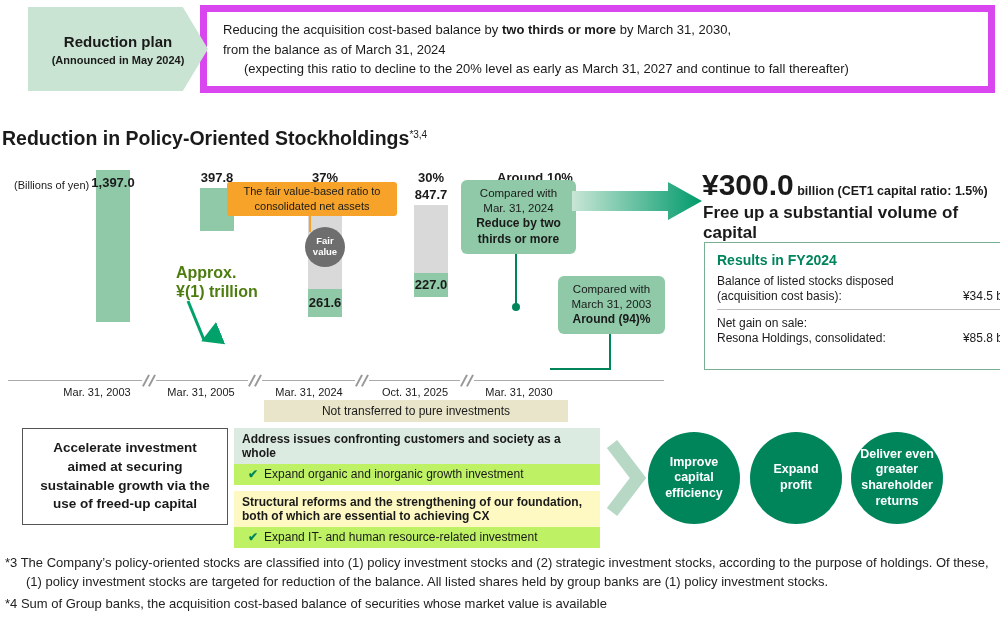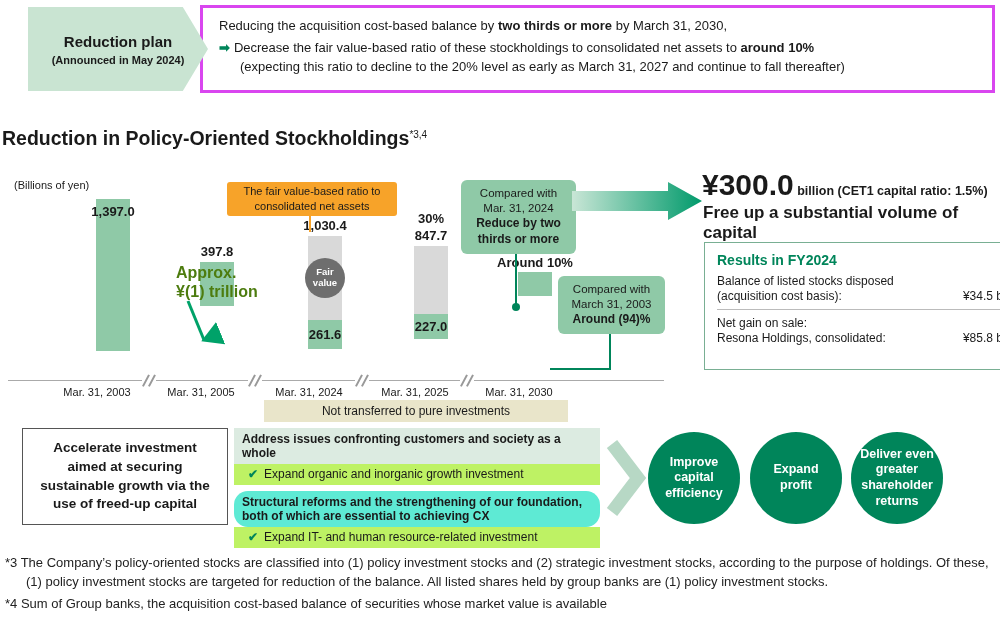--- a/index.html
+++ b/index.html
@@ -6,37 +6,37 @@
   html,body { background:#fff; }
   body { font-family:"Liberation Sans", sans-serif; color:#1a1a1a; }
   .slide { position:relative; width:1000px; height:636px; background:#fff; overflow:hidden; }
 
   
   .plan-flag { position:absolute; left:28px; top:7px; width:180px; height:84px; background:#c9e4d2;
     clip-path:polygon(0 0, 86% 0, 100% 50%, 86% 100%, 0 100%);
     display:flex; flex-direction:column; justify-content:center; align-items:center; z-index:2; }
   .plan-flag .t1 { font-size:15px; font-weight:bold; }
   .plan-flag .t2 { font-size:11px; font-weight:bold; margin-top:4px; }
-  .banner-box { position:absolute; left:200px; top:5px; width:795px; height:88px; border:3px solid #d946ef;
+  .banner-box { position:absolute; left:200px; top:5px; width:795px; height:88px; border:7px solid #d946ef;
     padding:8px 12px 6px 16px; font-size:13px; line-height:1.5; z-index:1; }
   .banner-box b { font-weight:bold; }
   .b-arrow { margin-top:2px; }
   .garrow { color:#00855a; font-weight:bold; margin-right:4px; }
   .b-indent { padding-left:21px; }
 
   
   .sec-title { position:absolute; left:2px; top:127px; font-size:19.5px; font-weight:bold; }
   .sec-title sup { font-size:10px; font-weight:normal; vertical-align:super; }
   .unit-label { position:absolute; left:14px; top:179px; font-size:11px; }
 
   
   #chart { position:absolute; left:0; top:170px; width:672px; height:260px; }
   .axis { position:absolute; left:8px; width:656px; top:210px; height:1px; background:#aaa; }
   .bar-slot { position:absolute; top:0; height:210px; display:flex; flex-direction:column;
-    justify-content:center; align-items:center;padding-left:32px; }
+    justify-content:flex-start; align-items:center;padding-left:32px; }
   .bar-green { width:100%; background:#8fc9a7; }
   .bar-gray  { width:100%; background:#d9d9d9; position:relative; }
   .bar-target { height:24px; }
   .inner-top { display:flex; justify-content:center; align-items:flex-start; }
   .inner-mid { display:flex; justify-content:center; align-items:center; }
   .inner-label { font-size:13px; font-weight:bold; white-space:nowrap; }
   .inner-top .inner-label { margin-top:5px; }
   .val-label { font-size:13px; font-weight:bold; margin-bottom:3px; white-space:nowrap; }
   .pct-label { font-size:13px; font-weight:bold; margin-bottom:2px; white-space:nowrap; }
   .fair-badge { position:absolute; left:50%; top:50%; transform:translate(-50%,-50%); width:40px; height:40px;
@@ -82,21 +82,21 @@
   .rb-val { white-space:nowrap; }
   .rb-div { border-top:1px solid #bbb; margin:6px 0; }
 
   
   .invest-box { position:absolute; left:22px; top:428px; width:206px; height:97px; border:1px solid #555;
     display:flex; align-items:center; justify-content:center; text-align:center; font-size:13.5px;
     font-weight:bold; line-height:1.4; padding:6px 10px; }
   .actions { position:absolute; left:234px; top:428px; width:366px; }
   .action-header { font-weight:bold; font-size:12px; padding:4px 8px; }
   .h1 { background:#dcebe1; }
-  .h2 { background:#5eead4;border-radius:14px; }
+  .h2 { background:#fef9c3; }
   .action-item { font-size:12px; padding:3px 8px 4px 14px; background:#bef264; }
   .action-block + .action-block { margin-top:6px; }
   .chk { color:#00855a; font-weight:bold; margin-right:6px; }
   .chevron { position:absolute; left:602px; top:436px; }
   .outcome { position:absolute; top:432px; width:92px; height:92px; border-radius:50%; background:#00855a;
     color:#fff; font-weight:bold; font-size:12.5px; line-height:1.25; display:flex; align-items:center;
     justify-content:center; text-align:center; padding:6px; }
   .o1 { left:648px; } .o2 { left:750px; } .o3 { left:851px; }
 
   
@@ -107,21 +107,21 @@
 <body>
 
 <div class="slide">
 
   <div class="plan-flag">
     <div class="t1">Reduction plan</div>
     <div class="t2">(Announced in May 2024)</div>
   </div>
   <div class="banner-box">
     <div class="b-line"><span>Reducing the acquisition cost-based balance by </span><b>two thirds or more</b><span> by March 31, 2030,</span></div>
-    <div class="b-line b-arrow"><span class="garrow">➡</span><span>Decrease the fair value-based ratio of these stockholdings to consolidated net assets to </span><b>around 10%</b></div>
+    <div class="b-line">from the balance as of March 31, 2024</div>
     <div class="b-line b-indent">(expecting this ratio to decline to the 20% level as early as March 31, 2027 and continue to fall thereafter)</div>
   </div>
 
   <div class="sec-title"><span>Reduction in Policy-Oriented Stockholdings</span><sup>*3,4</sup></div>
   <div class="unit-label">(Billions of yen)</div>
 
   <div id="chart">
     <div class="axis"></div>
 
     <div class="bar-slot" style="left:64px;width:66px;">
@@ -159,21 +159,21 @@
     </div>
 
     <div class="bar-slot" style="left:486px;width:66px;">
       <span class="pct-label">Around 10%</span>
       <div class="bar-green bar-target"></div>
     </div>
 
     <div class="x-label" style="left:52px;">Mar. 31, 2003</div>
     <div class="x-label" style="left:156px;">Mar. 31, 2005</div>
     <div class="x-label" style="left:264px;">Mar. 31, 2024</div>
-    <div class="x-label" style="left:370px;">Mar. 31, 2025</div>
+    <div class="x-label" style="left:370px;">Oct. 31, 2025</div>
     <div class="x-label" style="left:474px;">Mar. 31, 2030</div>
 
     <div class="axis-break" style="left:142px;"></div>
     <div class="axis-break" style="left:248px;"></div>
     <div class="axis-break" style="left:355px;"></div>
     <div class="axis-break" style="left:460px;"></div>
   </div>
 
   <div class="approx-note">
     <div>Approx.</div>

